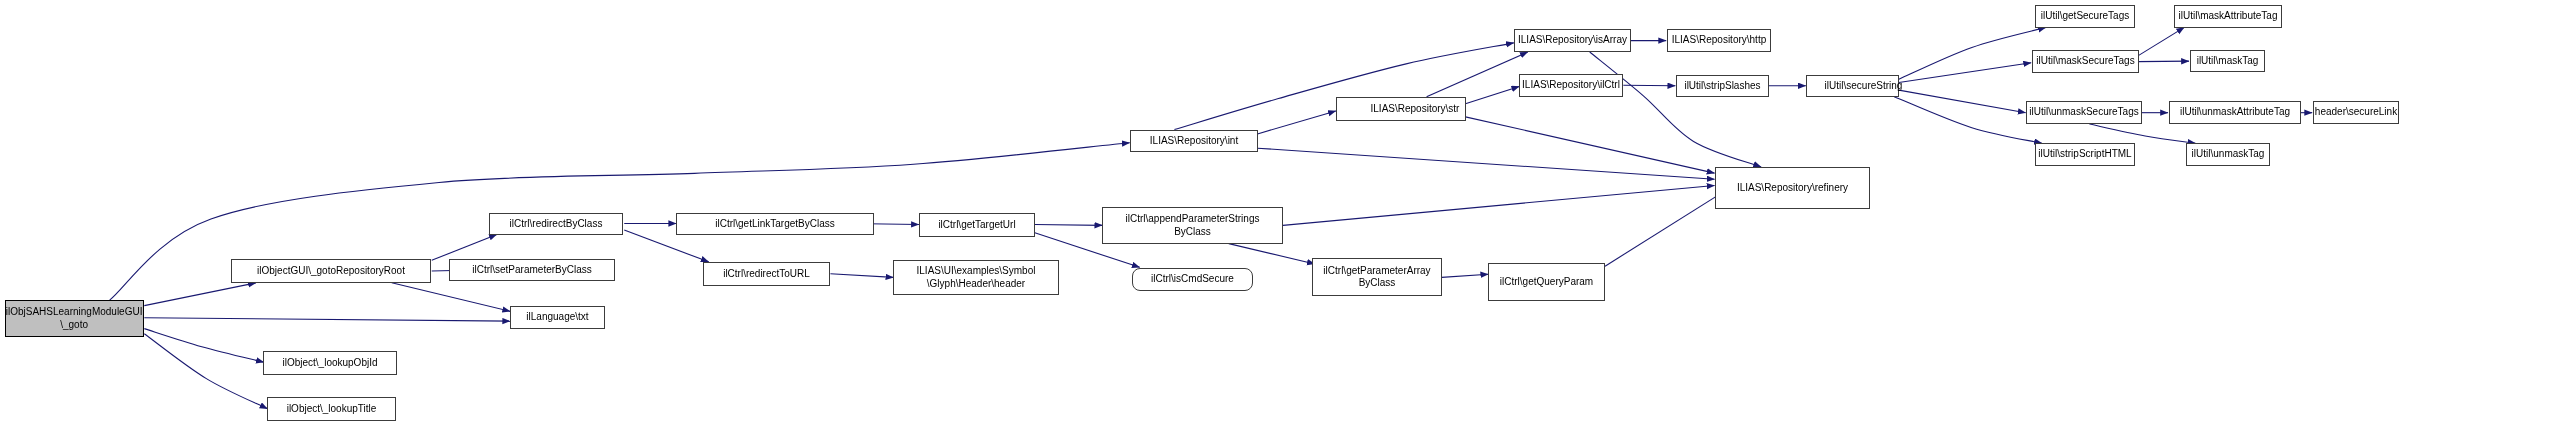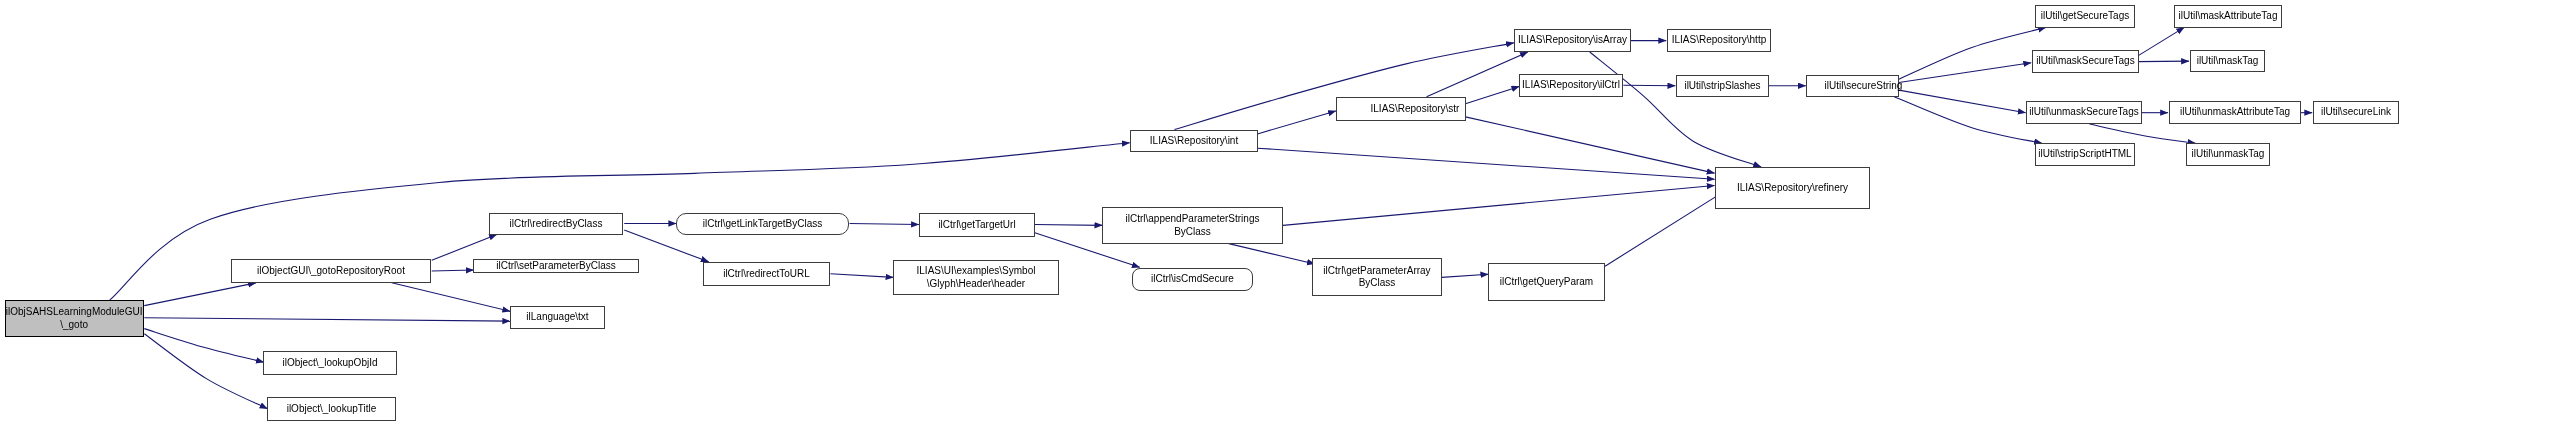--- a/index.html
+++ b/index.html
@@ -58,26 +58,26 @@
       <path d="M2342,61.25 L2392.8,30" class="edge" marker-end="url(#arrow)"></path>
       <path d="M2342,67.5 L2398,67" class="edge" marker-end="url(#arrow)"></path>
       <path d="M2346,123.5 L2375,123.5" class="edge" marker-end="url(#arrow)"></path>
       <path d="M2288.85,136 C2299.0416666666665,138.16666666666666 2330.635,145.5 2350,149 C2369.365,152.5 2395.866666666667,155.66666666666666 2405.04,157" class="edge" marker-end="url(#arrow)"></path>
       <path d="M2502,123.5 L2533,123.5" class="edge" marker-end="url(#arrow)"></path>
     </svg>
   <div id="nodes">
       <div class="node hl" style="left: 4.6px; top: 300px; width: 139px; height: 37px;">ilObjSAHSLearningModuleGUI
 \_goto</div>
       <div class="node" style="left: 231px; top: 259px; width: 200px; height: 24px;">ilObjectGUI\_gotoRepositoryRoot</div>
-      <div class="node" style="left: 473px; top: 259px; width: 166px; height: 14px; text-align: right;">ilCtrl\setParameterByClass</div>
+      <div class="node" style="left: 449px; top: 259px; width: 166px; height: 22px; text-align: right;">ilCtrl\setParameterByClass</div>
       <div class="node" style="left: 489px; top: 213px; width: 134px; height: 22px;">ilCtrl\redirectByClass</div>
       <div class="node" style="left: 510px; top: 306px; width: 95px; height: 23px;">ilLanguage\txt</div>
       <div class="node" style="left: 263px; top: 351px; width: 134px; height: 24px;">ilObject\_lookupObjId</div>
       <div class="node" style="left: 267px; top: 397px; width: 129px; height: 24px;">ilObject\_lookupTitle</div>
-      <div class="node" style="left: 676px; top: 213px; width: 173px; height: 22px; border-radius: 10px;">ilCtrl\getLinkTargetByClass</div>
+      <div class="node" style="left: 676px; top: 213px; width: 198px; height: 22px;">ilCtrl\getLinkTargetByClass</div>
       <div class="node" style="left: 919px; top: 213px; width: 116px; height: 24px;">ilCtrl\getTargetUrl</div>
       <div class="node" style="left: 703px; top: 262px; width: 127px; height: 24px;">ilCtrl\redirectToURL</div>
       <div class="node" style="left: 893px; top: 260px; width: 166px; height: 35px;">ILIAS\UI\examples\Symbol
 \Glyph\Header\header</div>
       <div class="node" style="left: 1102px; top: 207px; width: 181px; height: 37px;">ilCtrl\appendParameterStrings
 ByClass</div>
       <div class="node" style="left: 1132px; top: 268px; width: 121px; height: 23px; border-radius: 8px;">ilCtrl\isCmdSecure</div>
       <div class="node" style="left: 1312px; top: 258px; width: 130px; height: 38px;">ilCtrl\getParameterArray
 ByClass</div>
       <div class="node" style="left: 1488px; top: 263px; width: 117px; height: 38px;">ilCtrl\getQueryParam</div>
@@ -88,18 +88,18 @@
       <div class="node" style="left: 1519px; top: 74px; width: 104px; height: 23px;">ILIAS\Repository\ilCtrl</div>
       <div class="node" style="left: 1676px; top: 75px; width: 93px; height: 22px;">ilUtil\stripSlashes</div>
       <div class="node" style="left: 1806px; top: 75px; width: 93px; height: 22px; padding-left: 22px;">ilUtil\secureString</div>
       <div class="node" style="left: 1715px; top: 167px; width: 155px; height: 42px;">ILIAS\Repository\refinery</div>
       <div class="node" style="left: 2035px; top: 4.6px; width: 100px; height: 23px;">ilUtil\getSecureTags</div>
       <div class="node" style="left: 2174px; top: 4.6px; width: 108px; height: 23px;">ilUtil\maskAttributeTag</div>
       <div class="node" style="left: 2032px; top: 50px; width: 107px; height: 23px;">ilUtil\maskSecureTags</div>
       <div class="node" style="left: 2190px; top: 50px; width: 75px; height: 22px;">ilUtil\maskTag</div>
       <div class="node" style="left: 2026px; top: 101px; width: 116px; height: 23px;">ilUtil\unmaskSecureTags</div>
       <div class="node" style="left: 2169px; top: 101px; width: 132px; height: 23px;">ilUtil\unmaskAttributeTag</div>
-      <div class="node" style="left: 2313px; top: 101px; width: 86px; height: 23px;">ilUtil\secureLink</div>
+      <div class="node" style="left: 2313px; top: 101px; width: 86px; height: 23px;">header\secureLink</div>
       <div class="node" style="left: 2035px; top: 143px; width: 100px; height: 23px;">ilUtil\stripScriptHTML</div>
       <div class="node" style="left: 2186px; top: 143px; width: 84px; height: 23px;">ilUtil\unmaskTag</div>
     </div>
 </div>
 
 
 </body></html>

